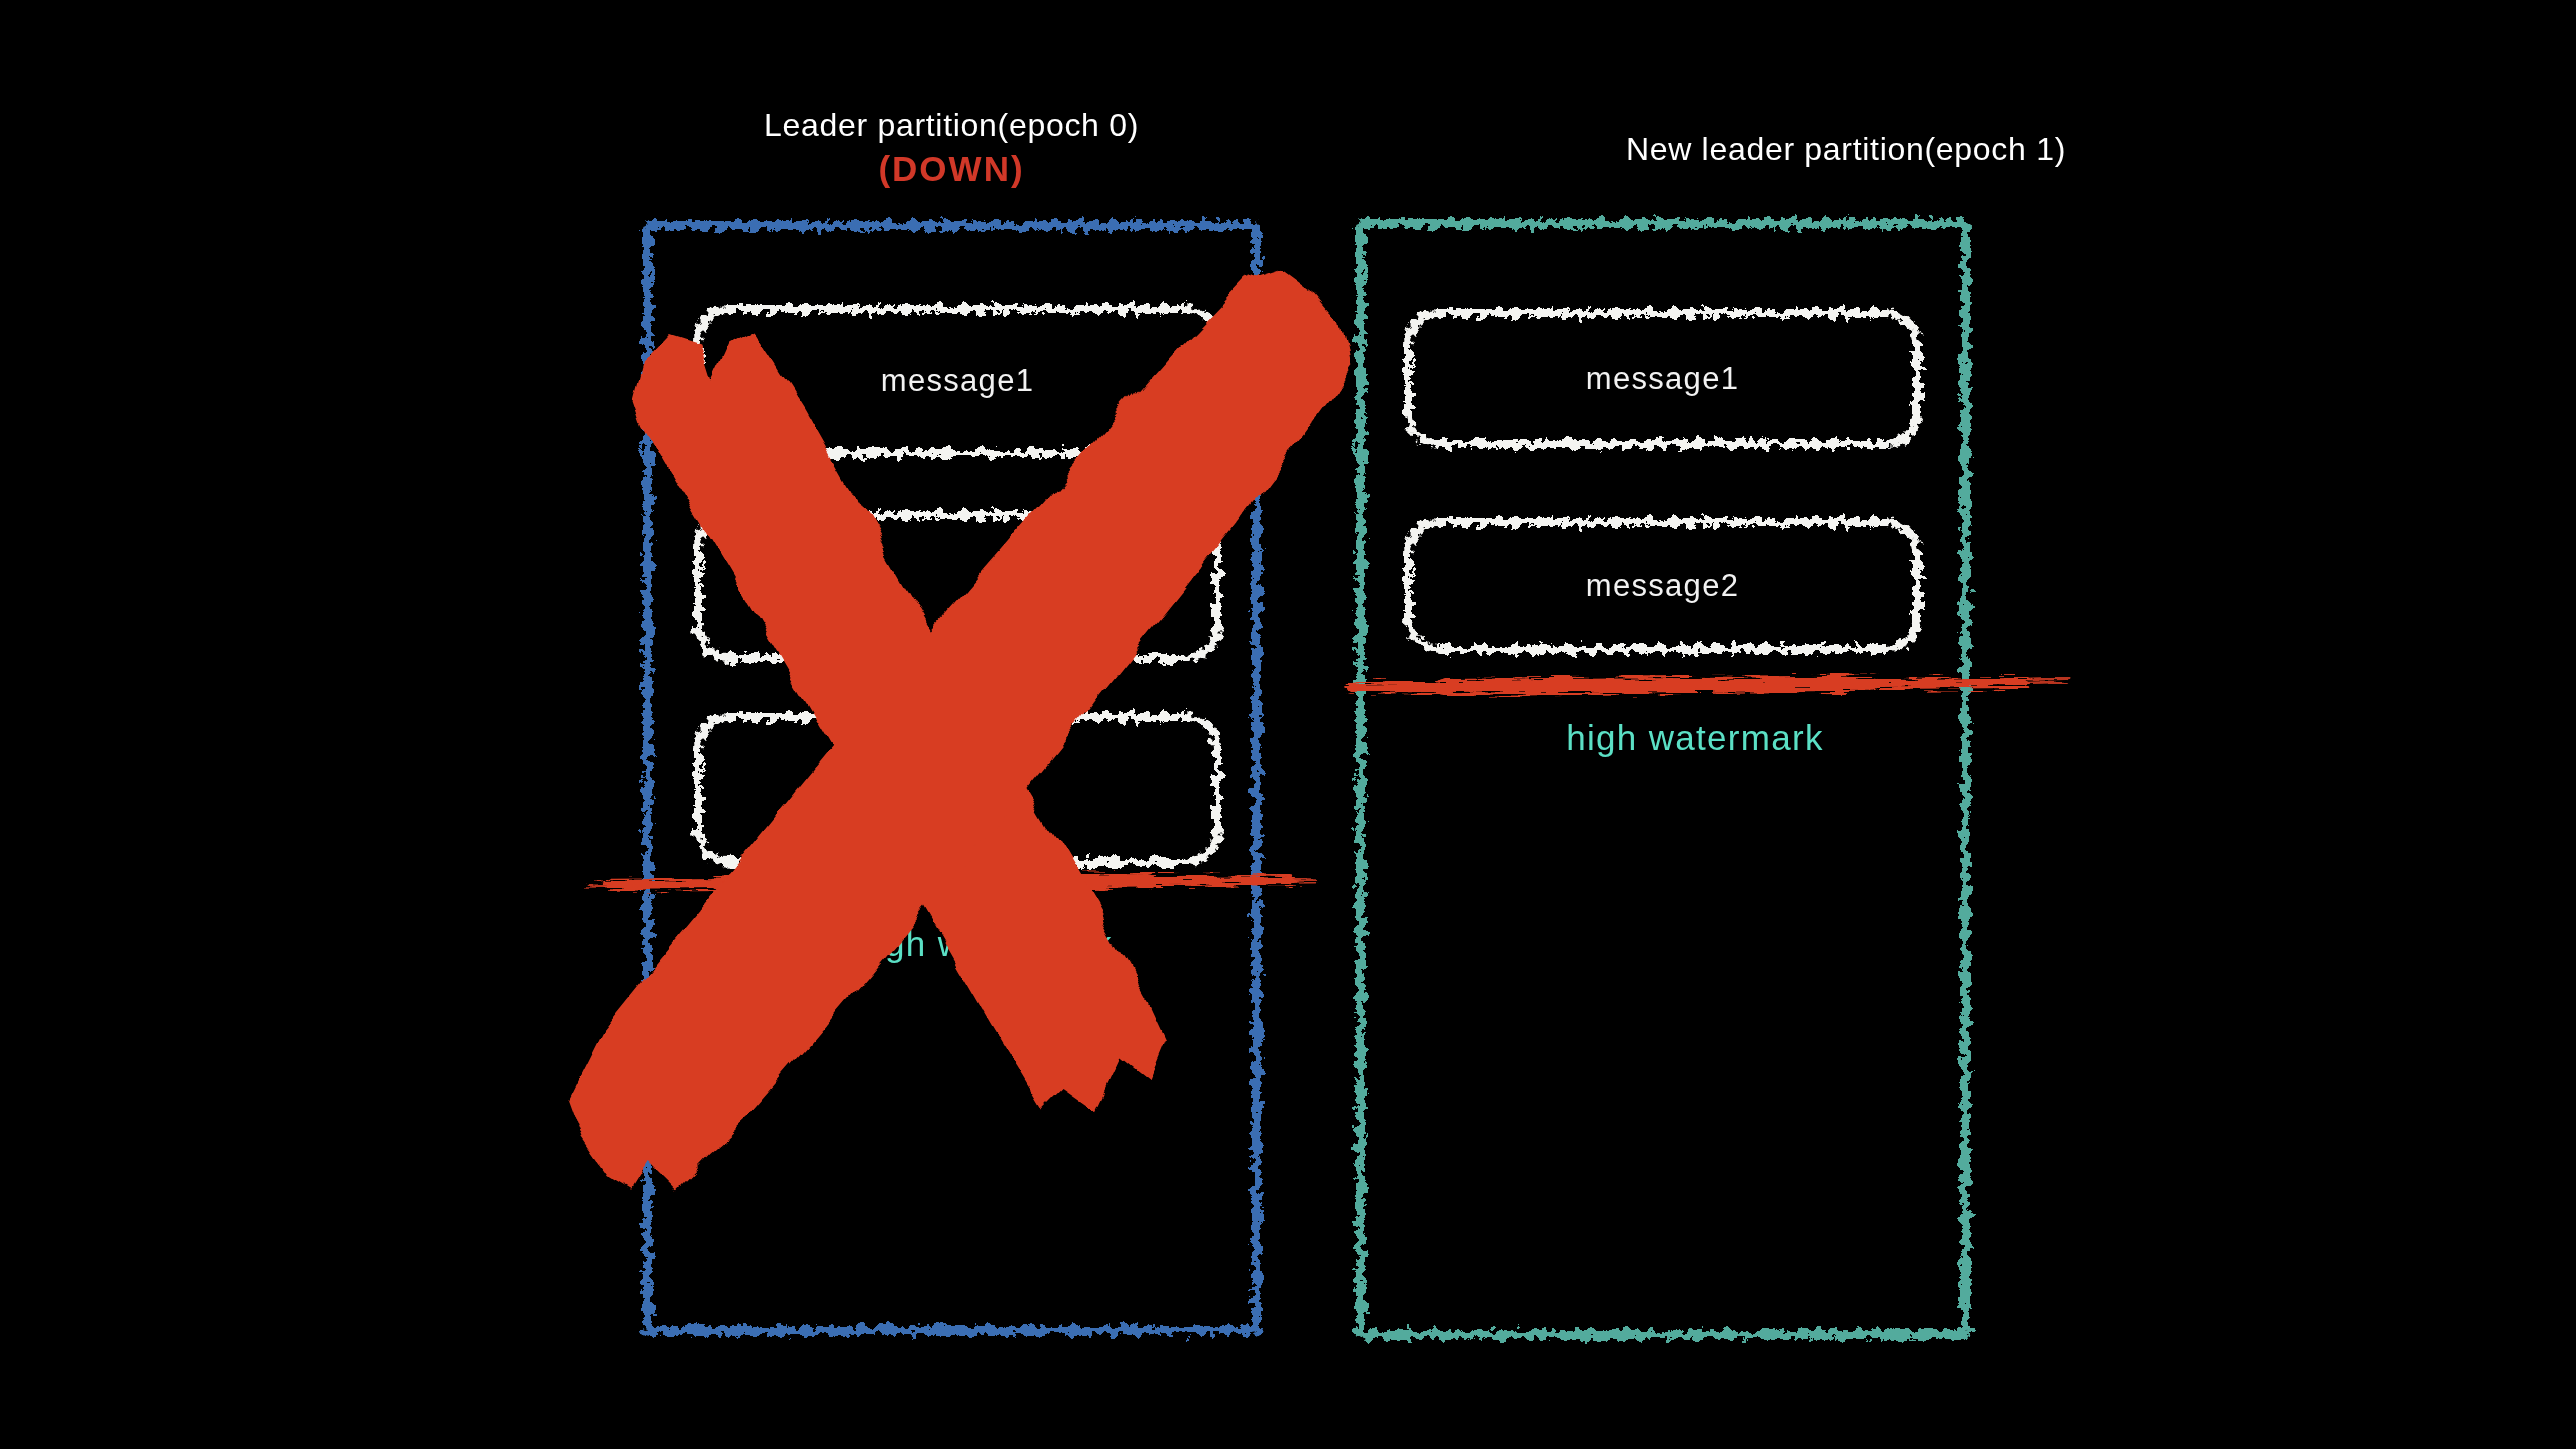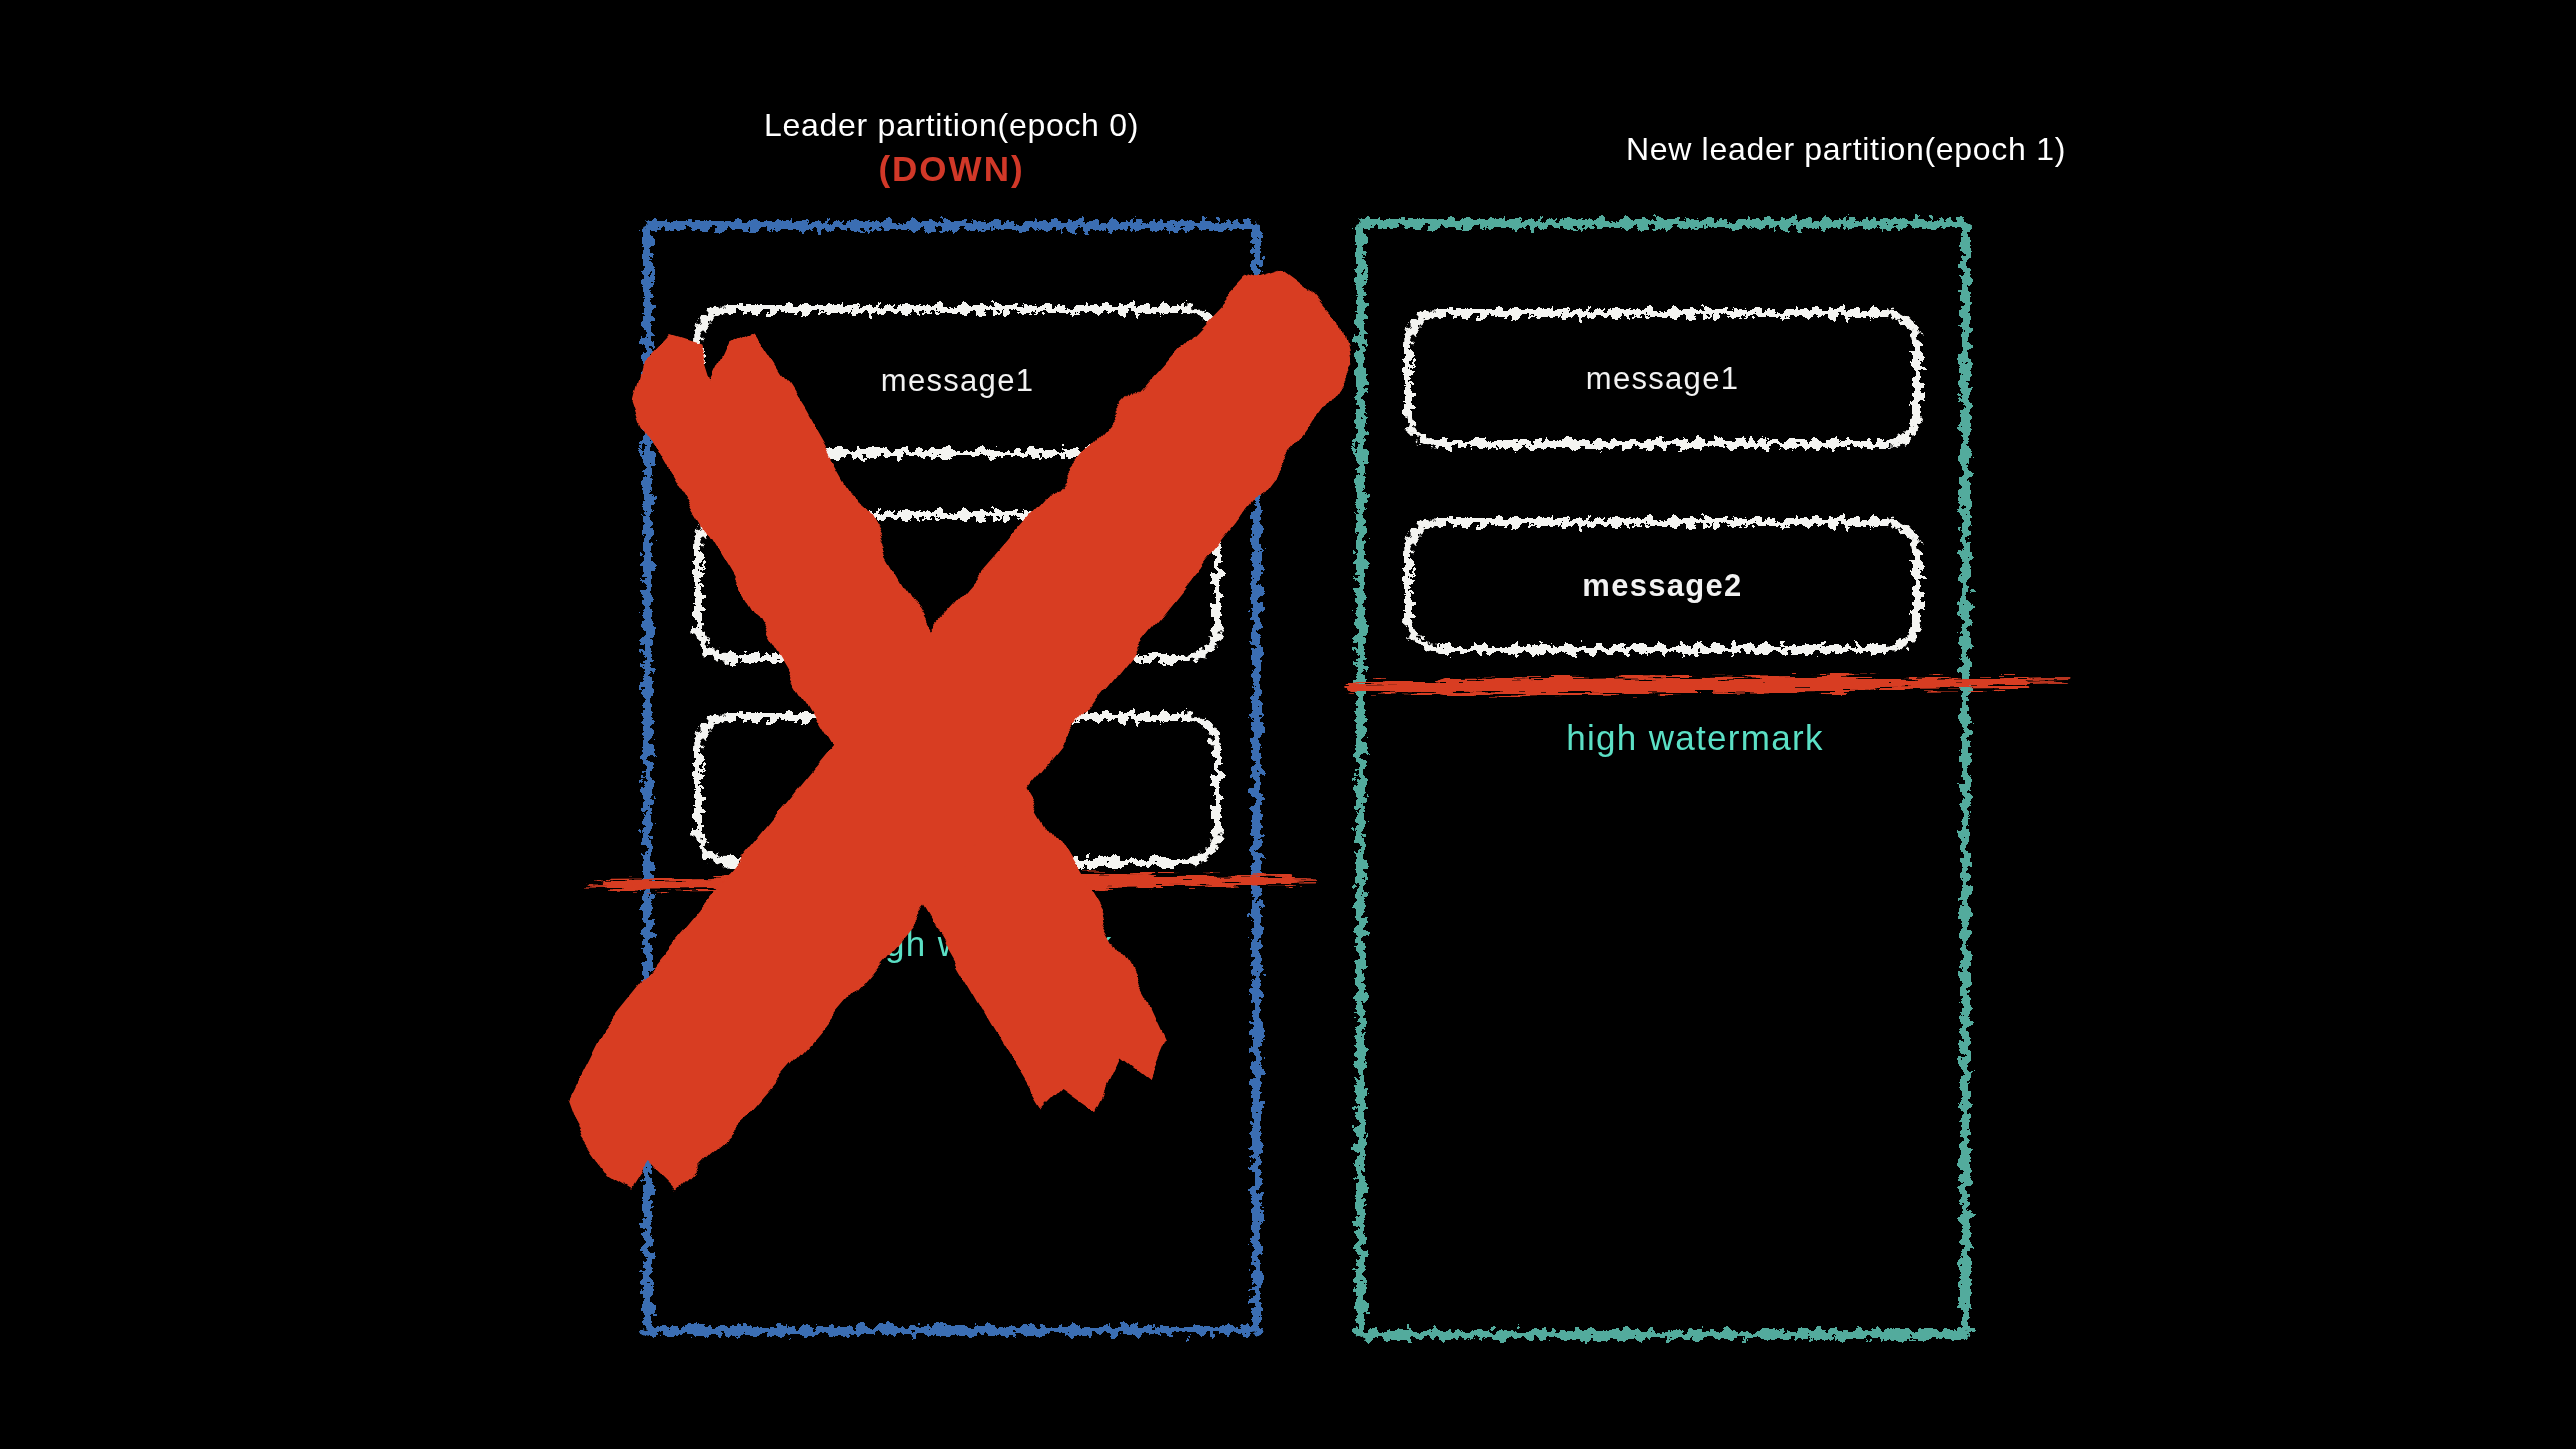--- a/index.html
+++ b/index.html
@@ -57,21 +57,21 @@
     border: 8.7px solid var(--chalk-white, #f4f4f1);
     border-radius: 35px;
     filter: url(#chalk);
   }
   .msg span { position: relative; }
 
   #lm1 { left: 687px; top: 305px;  width: 527px; height: 152px; }
   #lm2 { left: 687px; top: 511px;  width: 527px; height: 151px; }
   #lm3 { left: 687px; top: 713px; width: 527px; height: 153px; }
   #rm1 { left: 1397px; top: 309px;  width: 517px; height: 139px; }
-  #rm2 { left: 1397px; top: 518px;  width: 517px; height: 135px; font-weight: bold; }
+  #rm2 { left: 1397px; top: 518px;  width: 517px; height: 135px; }
 
   .watermark-label {
     position: absolute;
     text-align: center;
     color: var(--teal-text, #5be0c5);
     font-size: 35px;
     line-height: 43px;
     letter-spacing: 1.3px;
     white-space: nowrap;
     margin-left: 32px;

